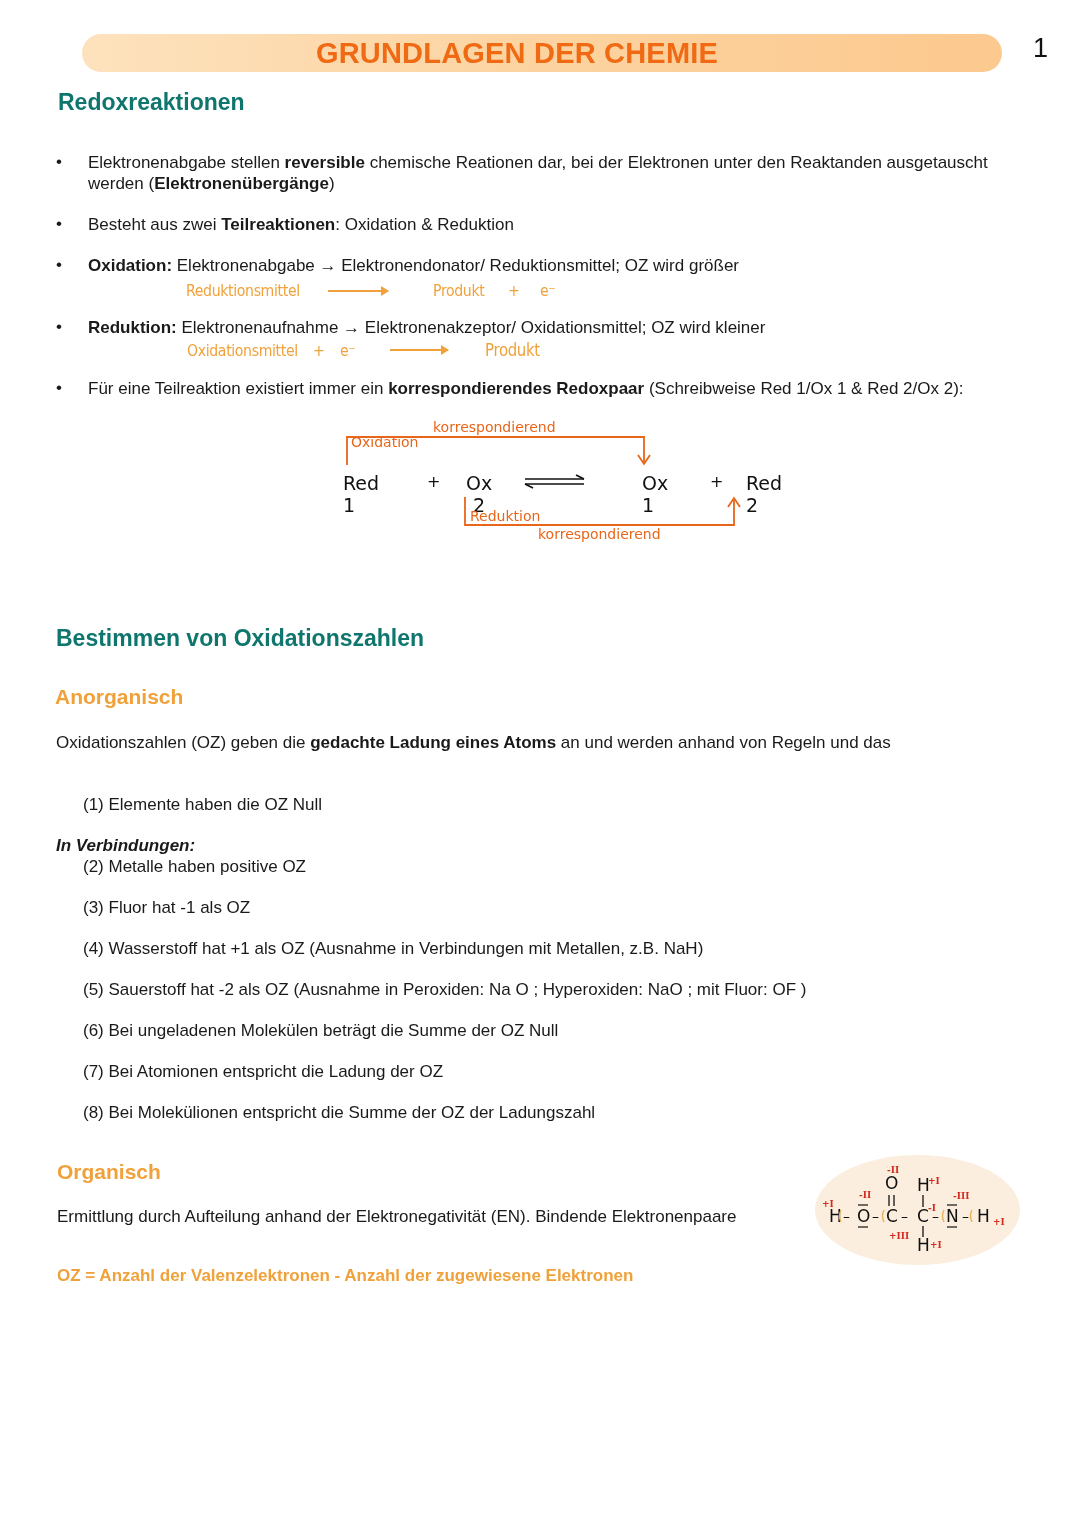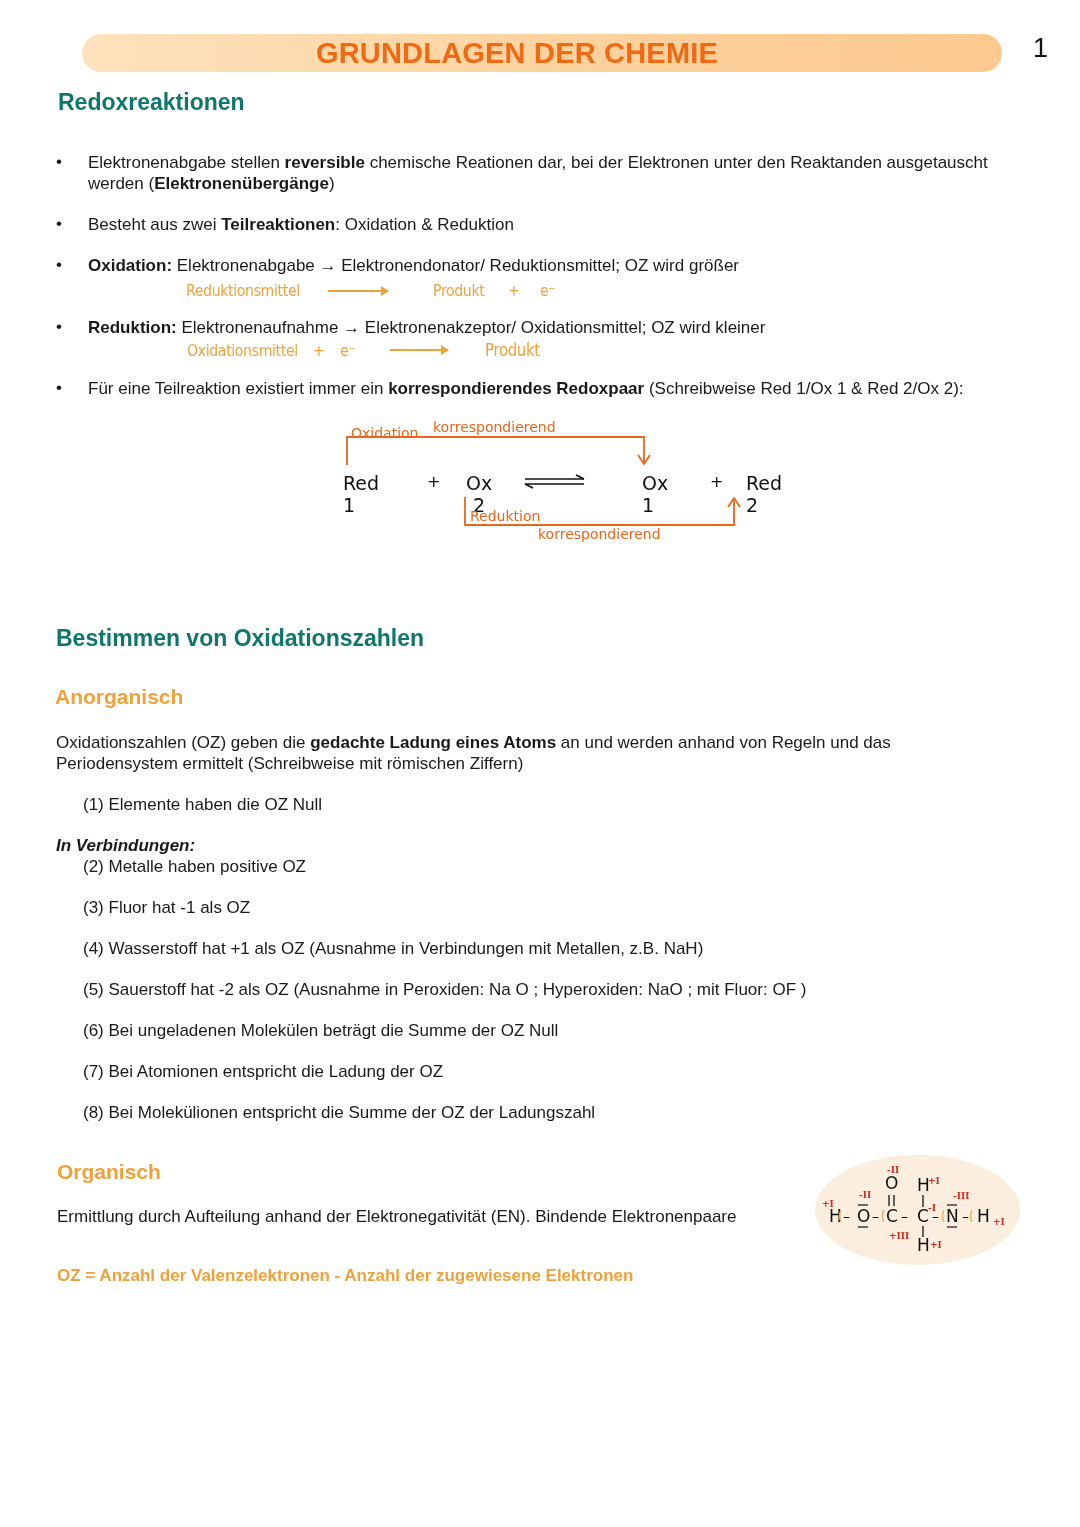--- a/index.html
+++ b/index.html
@@ -99,38 +99,37 @@
 
     <polyline points="465,497 465,525 734,525 734,500" fill="none" stroke="#e8661a" stroke-width="1.8"></polyline>
     <polyline points="728,507 734,498 740,507" fill="none" stroke="#e8661a" stroke-width="1.8"></polyline>
 
     <line x1="525" y1="479" x2="584" y2="479" stroke="#111" stroke-width="1.6"></line>
     <line x1="525" y1="484" x2="584" y2="484" stroke="#111" stroke-width="1.6"></line>
     <polyline points="576,475 584,479" fill="none" stroke="#111" stroke-width="1.6"></polyline>
     <polyline points="533,488 525,484" fill="none" stroke="#111" stroke-width="1.6"></polyline>
   </svg>
   <div class="or-label" style="left:433px;top:419px;">korrespondierend</div>
-  <div class="or-label" style="left:351px;top:425px;">Oxidation</div>
+  <div class="or-label" style="left:351px;top:434px;">Oxidation</div>
   <div class="eq" style="left:319px;top:472px;">Red 1</div>
   <div class="eq" style="left:403px;top:472px;font-size:16px;">+</div>
   <div class="eq" style="left:442px;top:472px;text-align:center;">Ox 2</div>
   <div class="eq" style="left:618px;top:472px;">Ox 1</div>
   <div class="eq" style="left:686px;top:472px;font-size:16px;">+</div>
   <div class="eq" style="left:722px;top:472px;">Red 2</div>
   <div class="or-label" style="left:470px;top:508px;">Reduktion</div>
   <div class="or-label" style="left:538px;top:526px;">korrespondierend</div>
 </div>
 
 <div class="h-main" style="left:56px;top:625px;">Bestimmen von Oxidationszahlen</div>
 
 <div class="h-sub" style="left:55px;top:685px;">Anorganisch</div>
 
 <div class="txt" style="left:56px;top:732px;width:960px;">
   <span>Oxidationszahlen (OZ) geben die </span><b>gedachte Ladung eines Atoms</b><span> an und werden anhand von Regeln und das</span><br>
-  <span>Periodensystem ermittelt (Schreibweise mit römischen Ziffern)</span>
 </div>
 
 <div class="txt" style="left:83px;top:794px;">(1) Elemente haben die OZ Null</div>
 
 <div class="txt" style="left:56px;top:835px;font-weight:bold;font-style:italic;">In Verbindungen:</div>
 
 <div class="txt" style="left:83px;top:856px;">(2) Metalle haben positive OZ</div>
 <div class="txt" style="left:83px;top:897px;">(3) Fluor hat -1 als OZ</div>
 <div class="txt" style="left:83px;top:938px;">(4) Wasserstoff hat +1 als OZ (Ausnahme in Verbindungen mit Metallen, z.B. NaH)</div>
 <div class="txt" style="left:83px;top:979px;">(5) Sauerstoff hat -2 als OZ (Ausnahme in Peroxiden: Na O ; Hyperoxiden: NaO ; mit Fluor: OF )</div>

